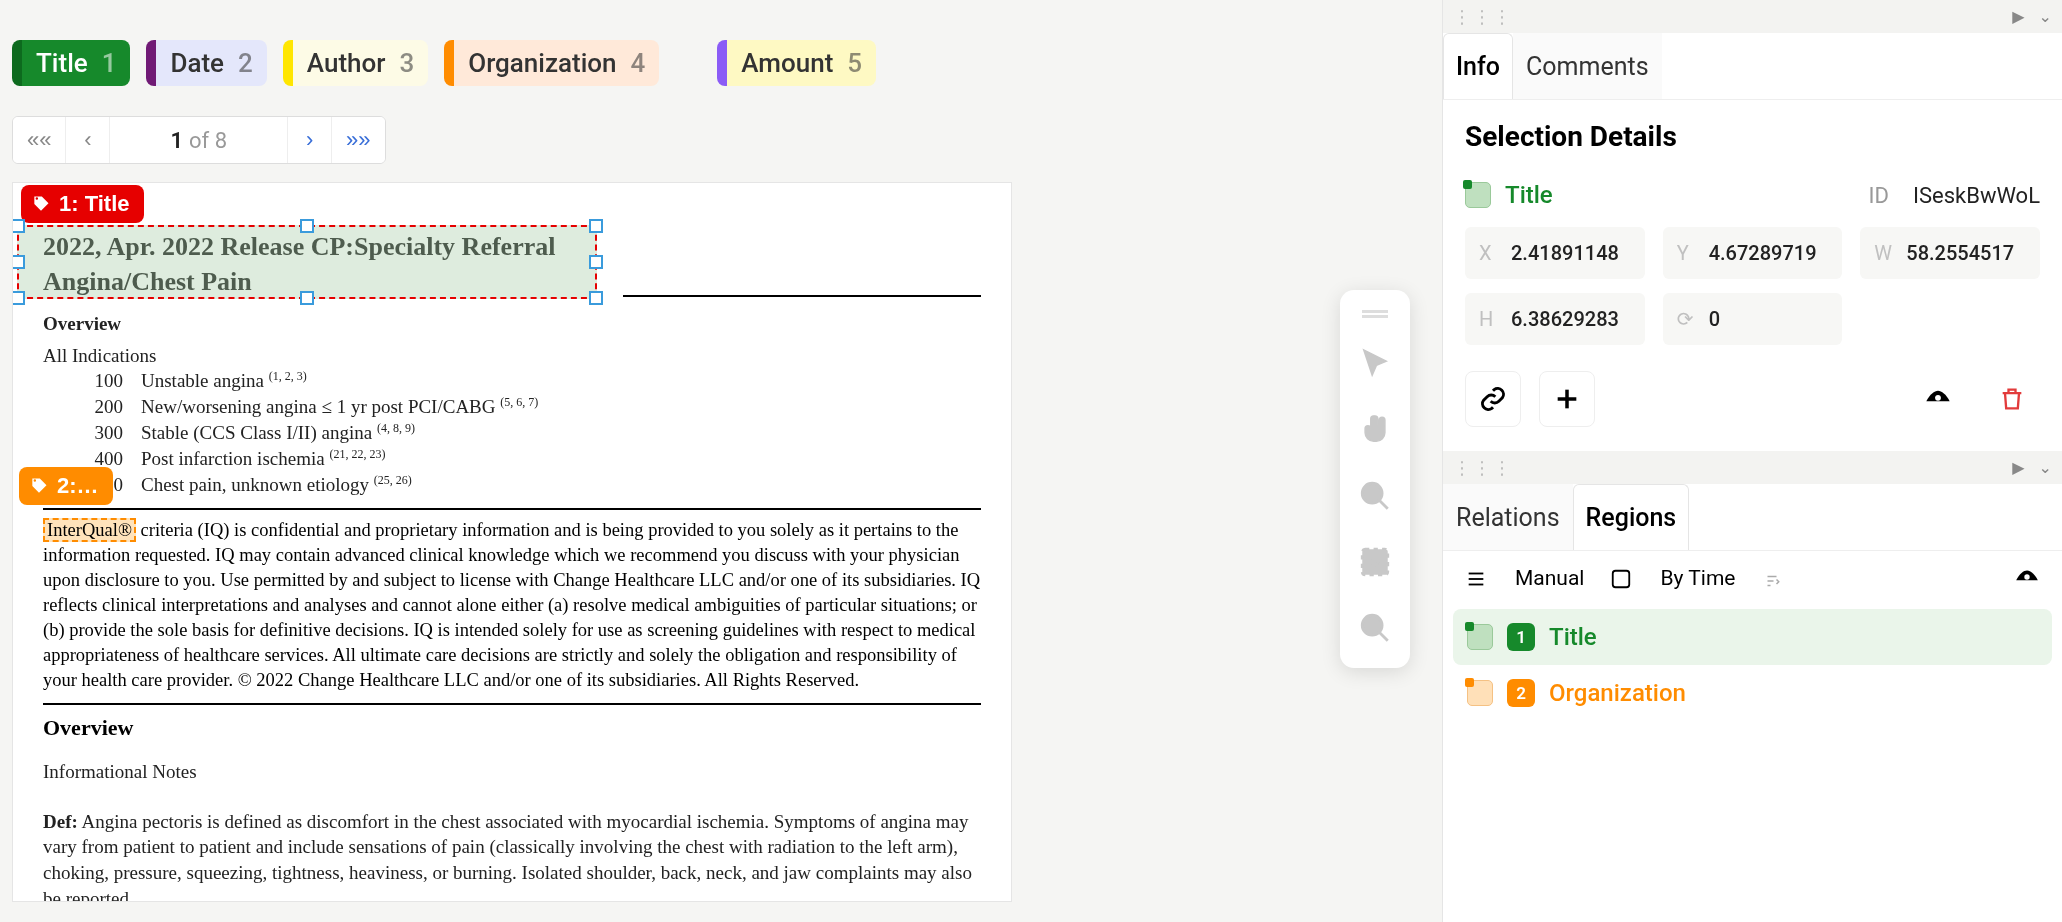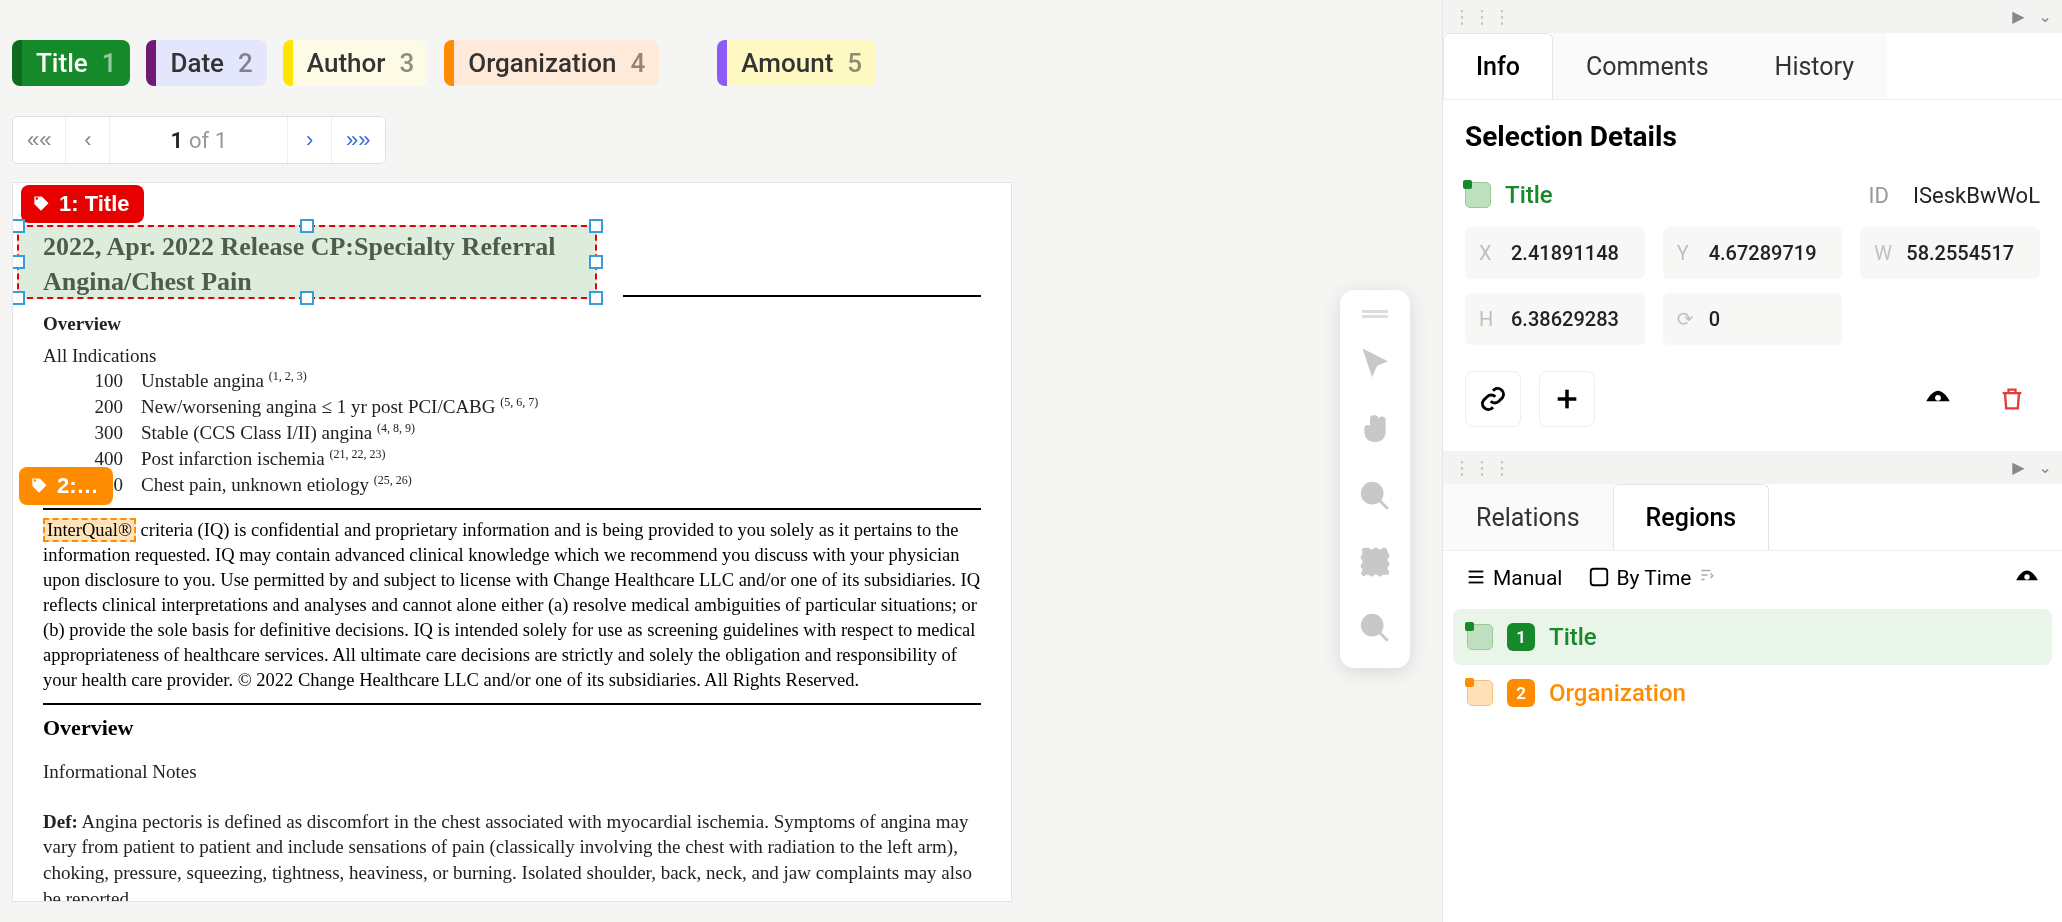--- a/index.html
+++ b/index.html
@@ -166,21 +166,21 @@
     align-items: center;
     justify-content: space-between;
   }
   .panel-drag { color: #bbb; font-size: 18px; letter-spacing: 2px; cursor: move; }
   .panel-ctrl { display:flex; gap: 14px; color: #888; }
   .tabs {
     display: flex;
     border-bottom: 1px solid #eee;
   }
   .tab {
-    padding: 18px 32px;
+    padding: 18px 12px;
     font-size: 25px;
     color: #333;
     cursor: pointer;
     border: 1px solid transparent;
     border-bottom: none;
     background: #fafafa;
   }
   .tab.active {
     background: #fff;
     border-color: #e5e5e5;
@@ -225,21 +225,21 @@
   .ibtn {
     width: 56px; height: 56px; border: 1px solid #eee; border-radius: 8px;
     background: #fff; display:flex; align-items:center; justify-content:center;
     cursor: pointer;
   }
   .ibtn.plain { border: none; }
   .ibtn svg { width: 28px; height: 28px; }
 
   .panel-mid { flex: 1; display:flex; flex-direction: column; min-height: 0; }
   .sort-row { display:flex; align-items:center; gap: 26px; padding: 14px 22px; font-size: 21px; }
-  .sort-row .sbtn { display:flex; align-items:flex-start; gap: 6px; cursor:pointer; }
+  .sort-row .sbtn { display:flex; align-items:flex-end; gap: 28px; cursor:pointer; }
 
   .region-list { padding: 4px 10px 10px; }
   .region-item {
     display:flex; align-items:center; gap: 14px;
     padding: 14px 14px; border-radius: 8px; font-size: 24px;
     cursor: pointer;
   }
   .region-item.sel { background: #eaf5ea; }
   .badge {
     width: 28px; height: 28px; border-radius: 6px;
@@ -277,21 +277,21 @@
       <span class="pill-label">Amount</span>
       <span class="pill-hotkey">5</span>
     </div>
   </div>
 
   <div class="pager">
     <button>««</button>
     <button>‹</button>
     <div class="page-display">
       <span class="cur">1</span>
-      <span>of 1</span>
+      <span>of 8</span>
     </div>
     <button class="next">›</button>
     <button class="next">»»</button>
   </div>
 
   <div class="doc-wrap">
 
     <div class="region-tag" style="left:8px; top:2px;">
       <svg viewBox="0 0 24 24" fill="#fff">
           <path d="M21 11l-8-8H4v9l8 8 9-9zM7 7a1.5 1.5 0 110-3 1.5 1.5 0 010 3z"></path>
@@ -404,21 +404,20 @@
   <div class="panel-hdr">
     <span class="panel-drag">⋮⋮⋮</span>
     <span class="panel-ctrl">
       <span>▶</span>
       <span>⌄</span>
     </span>
   </div>
   <div class="tabs">
     <div class="tab active">Info</div>
     <div class="tab">Comments</div>
-    <div class="tab">History</div>
   </div>
   <div class="panel-body">
     <div class="panel-title">Selection Details</div>
     <div class="sel-row">
       <div class="sel-chip">
         <span class="sel-swatch"></span>
         <span>Title</span>
       </div>
       <div class="sel-id">
         <span class="lbl">ID</span><span>ISeskBwWoL</span>

